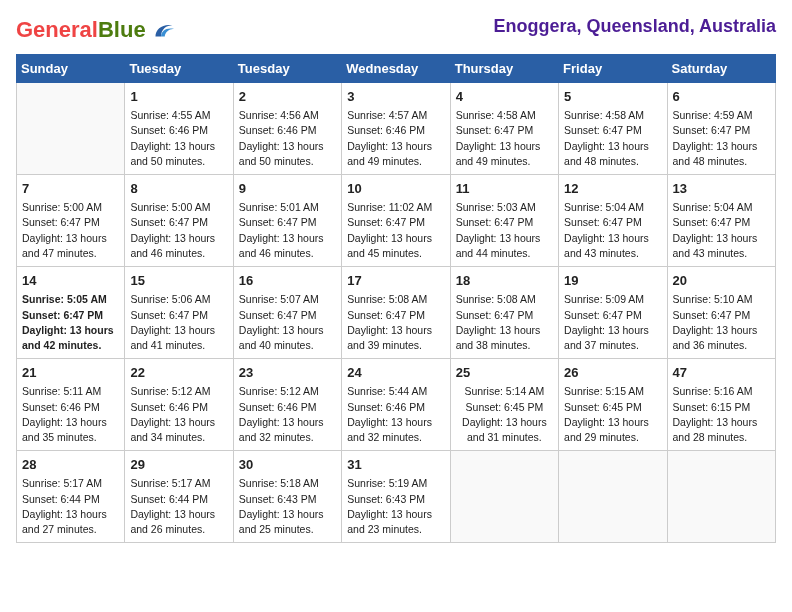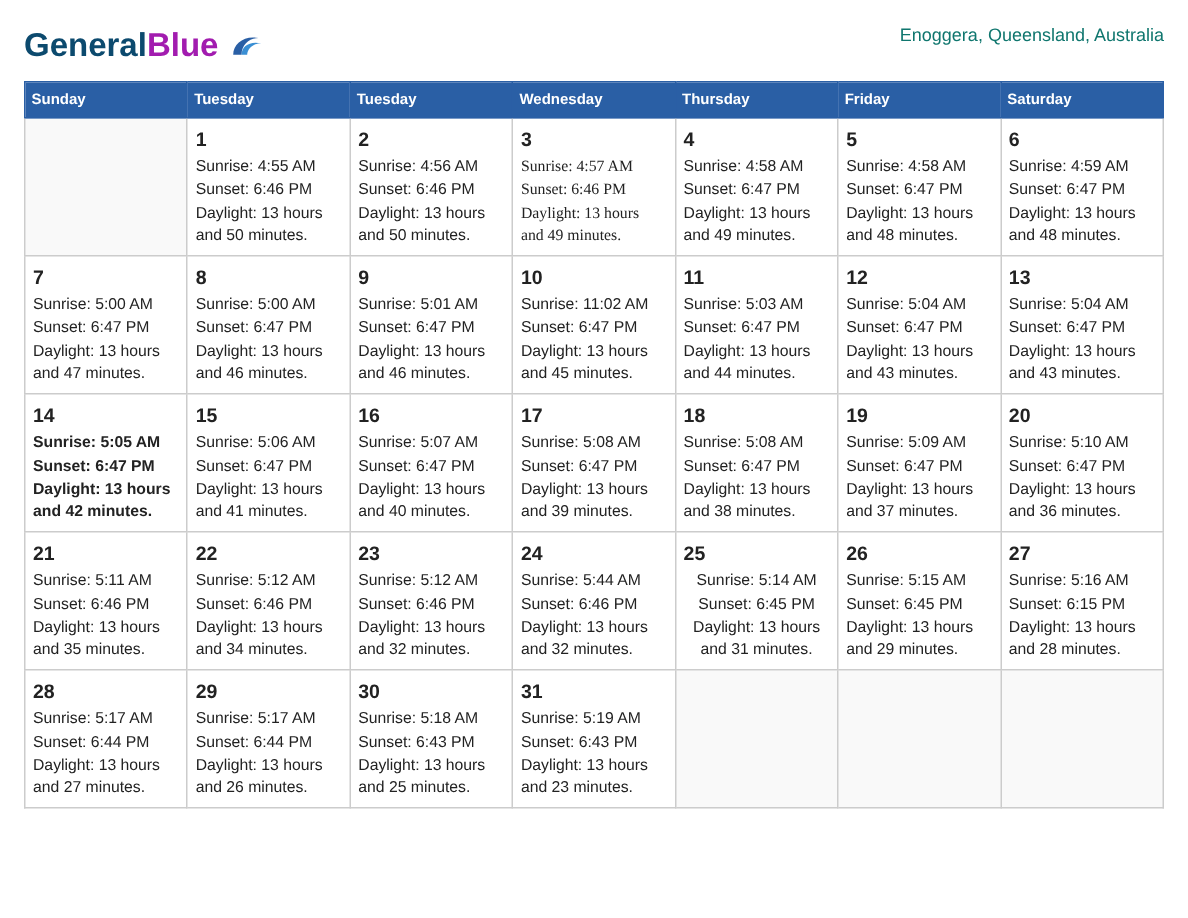--- a/index.html
+++ b/index.html
@@ -20,50 +20,51 @@
       display: flex;
       align-items: center;
     }
     .logo-text {
       font-size: 22px;
       font-weight: bold;
       color: #1a3a5c;
       line-height: 1.1;
     }
     .logo-text span {
-      color: #0c4a6e;
+      color: #ef4444;
     }
     .logo-icon {
       width: 28px;
       height: 28px;
       margin-left: 2px;
     }
     .title-area {
       text-align: right;
     }
     .main-title {
       font-size: 36px;
       font-weight: bold;
       color: #222;
     }
     .subtitle {
-      font-size: 12px;
-      color: #0f766e;
+      font-size: 18px;
+      color: #4c1d95;
+      font-weight: bold;
     }
     .calendar {
       width: 100%;
       border-collapse: collapse;
       font-size: 11px;
     }
     .calendar th {
       background-color: #2a5fa5;
       color: #fff;
       padding: 6px 4px;
       text-align: left;
-      font-size: 10px;
+      font-size: 13px;
       font-weight: bold;
       border: 1px solid #2a5fa5;
     }
     .calendar td {
       vertical-align: top;
       padding: 5px 5px 5px 5px;
       border: 1px solid #ccc;
       height: 80px;
       width: 108px;
       background: #fff;
@@ -86,21 +87,21 @@
     }
   </style>
 </head>
 <body>
 
 <div class="header-area">
   <div class="logo">
     <div>
       <div style="display:flex;align-items:center;">
         <div class="logo-text">
-          <span>General</span><span style="color:#a21caf">Blue</span>
+          <span>General</span><span style="color:#4d7c0f">Blue</span>
         </div>
         <svg class="logo-icon" viewBox="0 0 30 30" xmlns="http://www.w3.org/2000/svg">
           <path d="M8 22 C8 14 16 8 26 10 C20 10 14 14 14 22 Z" fill="#2a5fa5"></path>
           <path d="M14 22 C14 16 20 12 28 14 C24 13 18 17 18 22 Z" fill="#3a8fd4"></path>
         </svg>
       </div>
     </div>
   </div>
   <div class="title-area">
     <div class="subtitle">Enoggera, Queensland, Australia</div>
@@ -131,21 +132,21 @@
         </td>
         <td>
           <span class="day-number">2</span>
           <div class="day-info" style="white-space: pre-line;">Sunrise: 4:56 AM
 Sunset: 6:46 PM
 Daylight: 13 hours
 and 50 minutes.</div>
         </td>
         <td>
           <span class="day-number">3</span>
-          <div class="day-info" style="white-space: pre-line; font-family: Liberation Serif, serif;">Sunrise: 4:57 AM
+          <div class="day-info" style="white-space: pre-line;">Sunrise: 4:57 AM
 Sunset: 6:46 PM
 Daylight: 13 hours
 and 49 minutes.</div>
         </td>
         <td>
           <span class="day-number">4</span>
           <div class="day-info" style="white-space: pre-line;">Sunrise: 4:58 AM
 Sunset: 6:47 PM
 Daylight: 13 hours
 and 49 minutes.</div>
@@ -304,21 +305,21 @@
 and 31 minutes.</div>
         </td>
         <td>
           <span class="day-number">26</span>
           <div class="day-info" style="white-space: pre-line;">Sunrise: 5:15 AM
 Sunset: 6:45 PM
 Daylight: 13 hours
 and 29 minutes.</div>
         </td>
         <td>
-          <span class="day-number">27</span>
+          <span class="day-number">47</span>
           <div class="day-info" style="white-space: pre-line;">Sunrise: 5:16 AM
 Sunset: 6:15 PM
 Daylight: 13 hours
 and 28 minutes.</div>
         </td>
       </tr>
       <tr>
         <td>
           <span class="day-number">28</span>
           <div class="day-info" style="white-space: pre-line;">Sunrise: 5:17 AM

